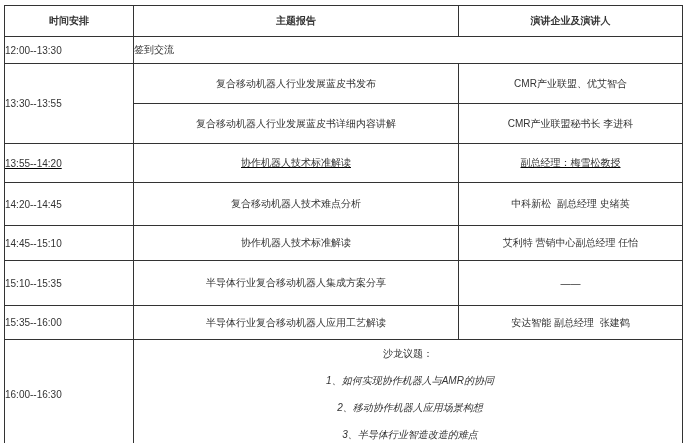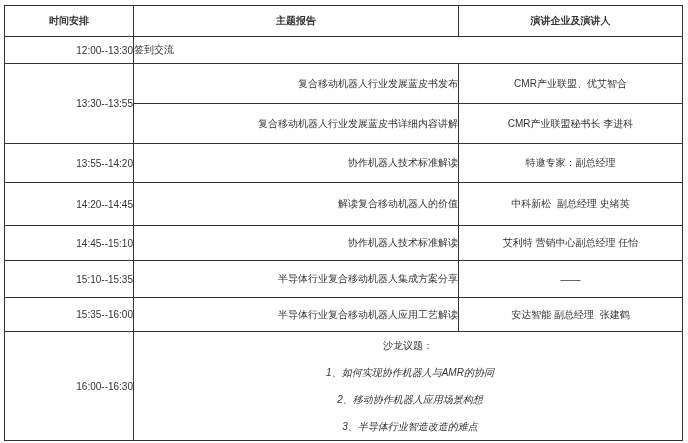--- a/index.html
+++ b/index.html
@@ -30,31 +30,31 @@
     padding: 0;
     overflow: hidden;
   }
   table.agenda th {
     font-weight: bold;
     text-align: center;
   }
   tr.row-header   { height: 31px; }
   tr.row-signin   { height: 27px; }
   tr.row-sub      { height: 40px; }
-  tr.row-value    { height: 39px; }
+  tr.row-value    { height: 39px; text-decoration: underline; }
   tr.row-diff     { height: 43px; }
   tr.row-standard { height: 35px; }
-  tr.row-integr   { height: 37px; }
+  tr.row-integr   { height: 45px; }
   tr.row-process  { height: 34px; margin-left: 26px; }
   tr.row-salon    { height: 107px; }
   td.time-cell {
-    text-align: right;
+    text-align: left;
   }
   td.topic-cell {
-    text-align: right;
+    text-align: center;
     padding-left: 9px;
     padding-right: 4px;
   }
   td.speaker-cell {
     text-align: center;
     padding-left: 14px;
     padding-right: 4px;
     white-space: pre-wrap;
   }
   td.merged-center {
@@ -107,26 +107,26 @@
       <td class="speaker-cell">CMR产业联盟、优艾智合</td>
     </tr>
     <tr class="row-sub">
       <td class="topic-cell">复合移动机器人行业发展蓝皮书详细内容讲解</td>
       <td class="speaker-cell">CMR产业联盟秘书长 李进科</td>
     </tr>
 
     <tr class="row-value">
       <td class="time-cell">13:55--14:20</td>
       <td class="topic-cell">协作机器人技术标准解读</td>
-      <td class="speaker-cell">特邀专家：副总经理</td>
+      <td class="speaker-cell">副总经理：梅雪松教授</td>
     </tr>
 
     <tr class="row-diff">
       <td class="time-cell">14:20--14:45</td>
-      <td class="topic-cell">解读复合移动机器人的价值</td>
+      <td class="topic-cell">复合移动机器人技术难点分析</td>
       <td class="speaker-cell">中科新松  副总经理 史绪英</td>
     </tr>
 
     <tr class="row-standard">
       <td class="time-cell">14:45--15:10</td>
       <td class="topic-cell">协作机器人技术标准解读</td>
       <td class="speaker-cell">艾利特 营销中心副总经理 任怡</td>
     </tr>
 
     <tr class="row-integr">

